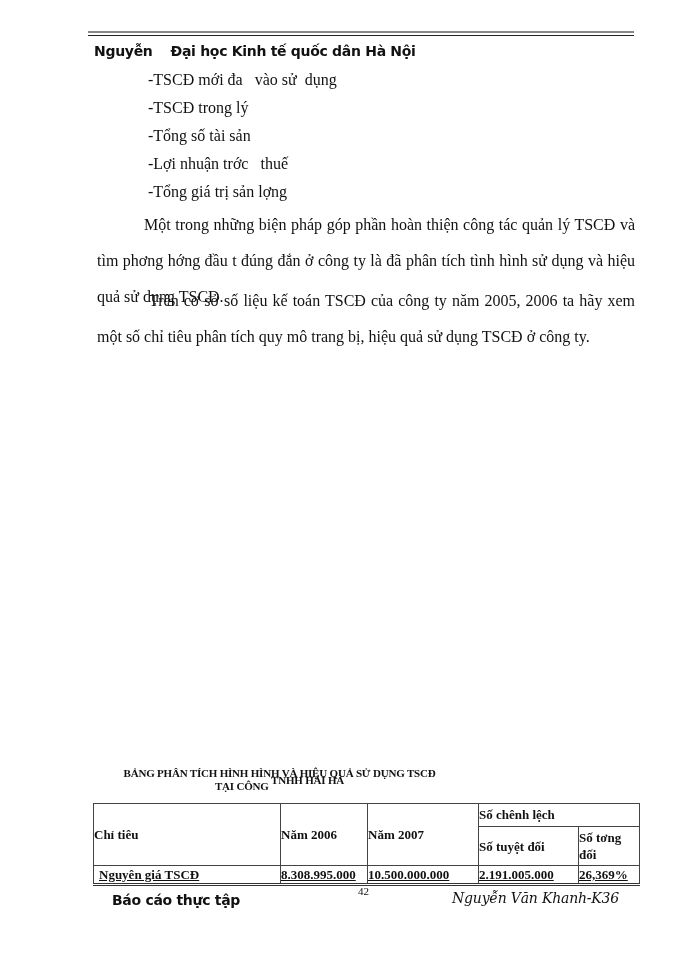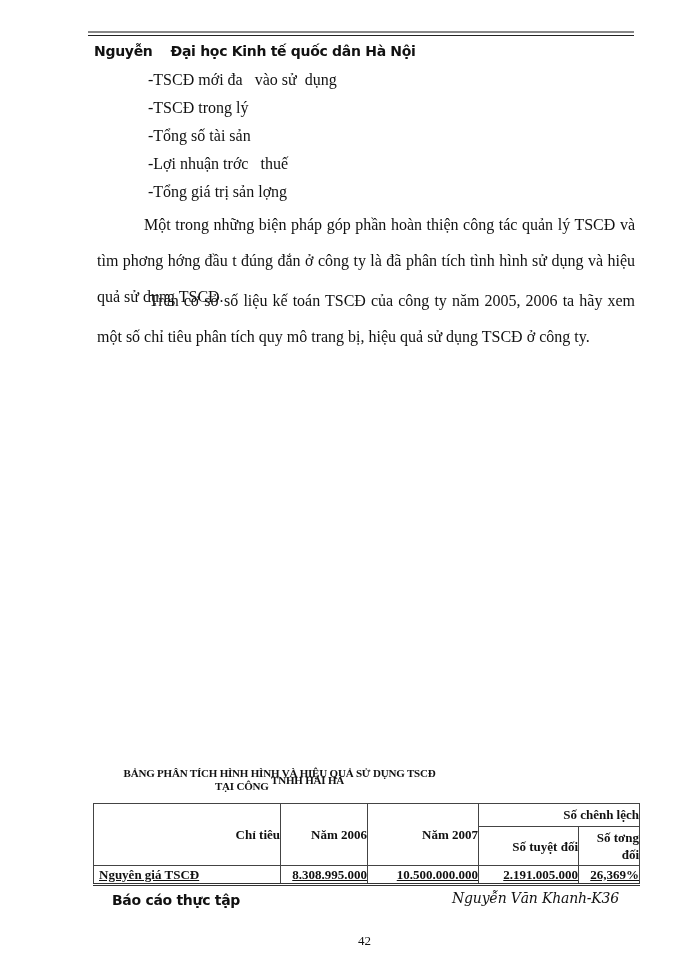--- a/index.html
+++ b/index.html
@@ -14,29 +14,29 @@
     .para { position: absolute; left: 97px; width: 538px; text-align: justify; line-height: 36px; margin: 0; }
     .para .ind { display: inline-block; width: 47px; }
     .para1 { top: 207px; }
     .para2 { top: 283px; }
     .para2 .ind { width: 52px; }
     .tbl-title { position: absolute; left: 0; width: 559px; text-align: center; font-family: "Liberation Serif", serif; font-weight: bold; font-size: 11px; line-height: 13px; letter-spacing: -0.2px; color: #111; }
     .tbl-title1 { top: 767px; }
     .tbl-title2 { top: 780px; }
     .tbl-title2 .raise { position: relative; top: -6px; }
     table.data { position: absolute; left: 93px; top: 803px; border-collapse: collapse; font-family: "Liberation Serif", serif; font-size: 13px; color: #111; }
-    table.data td, table.data th { border: 1px solid #444; padding: 0; text-align: right; }
+    table.data td, table.data th { border: 1px solid #444; padding: 0; text-align: left; }
     table.data th { font-weight: bold; }
     .c1 { width: 186px; } .c2 { width: 86px; } .c3 { width: 110px; } .c4 { width: 99px; } .c5 { width: 60px; }
     tr.hdr1 th { height: 22px; }
     tr.hdr2 th { height: 38px; line-height: 17px; }
     tr.row td { height: 17px; font-weight: bold; text-decoration: underline; border-bottom: 3px double #333; }
     tr.row td.name { text-align: left; padding-left: 5px; }
     .footer-left { position: absolute; left: 112px; top: 892px; font-family: "DejaVu Sans", sans-serif; font-weight: bold; font-size: 14px; letter-spacing: -0.3px; }
-    .footer-page { position: absolute; left: 358px; top: 885px; font-family: "Liberation Serif", serif; font-size: 13px; margin-top: 48px; }
+    .footer-page { position: absolute; left: 358px; top: 885px; font-family: "Liberation Serif", serif; font-size: 11px; }
     .footer-right { position: absolute; left: 452px; top: 890px; font-family: "DejaVu Serif", serif; font-style: italic; font-weight: normal; font-size: 14px; letter-spacing: -0.2px; }
   </style>
 </head>
 <body>
 
 <div class="rule-top"></div>
 <div class="rule-top2"></div>
 
 <div class="header">
   <span>Nguyễn</span><span class="sp"></span><span>Đại học Kinh tế quốc dân Hà Nội</span>

